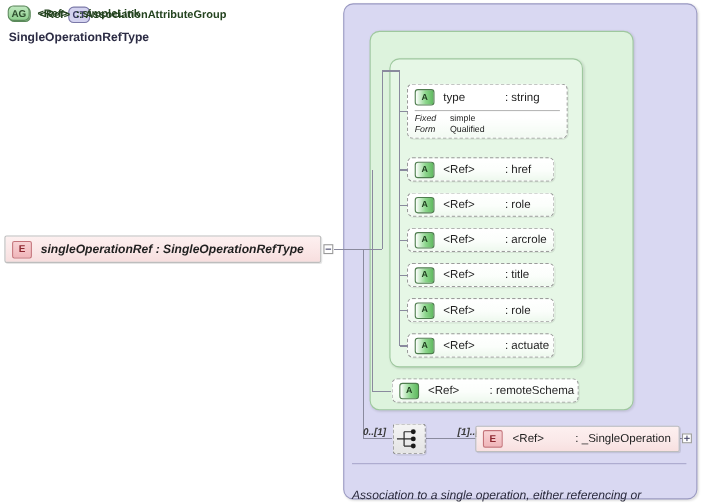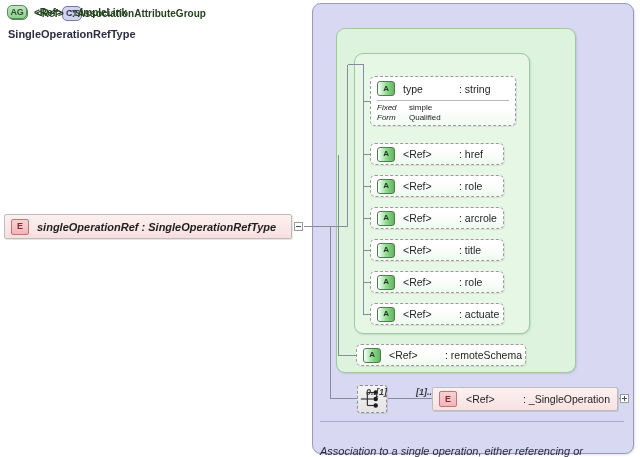--- a/index.html
+++ b/index.html
@@ -252,21 +252,21 @@
 
   
   .cardinality {
     position: absolute;
     font-size: 9px;
     font-style: italic;
     font-weight: bold;
     color: #3a3a3a;
     white-space: nowrap;
   }
-  #card-left  { left: 330px; top: 387px; padding-left: 36px; }
+  #card-left  { left: 330px; top: 387px; }
   #card-right { left: 416px; top: 387px; }
 
   
   #annotation-sep {
     position: absolute;
     left: 320px; top: 421px;
     width: 304px; height: 1px;
     background: #a9a8cc;
   }
   #annotation {

